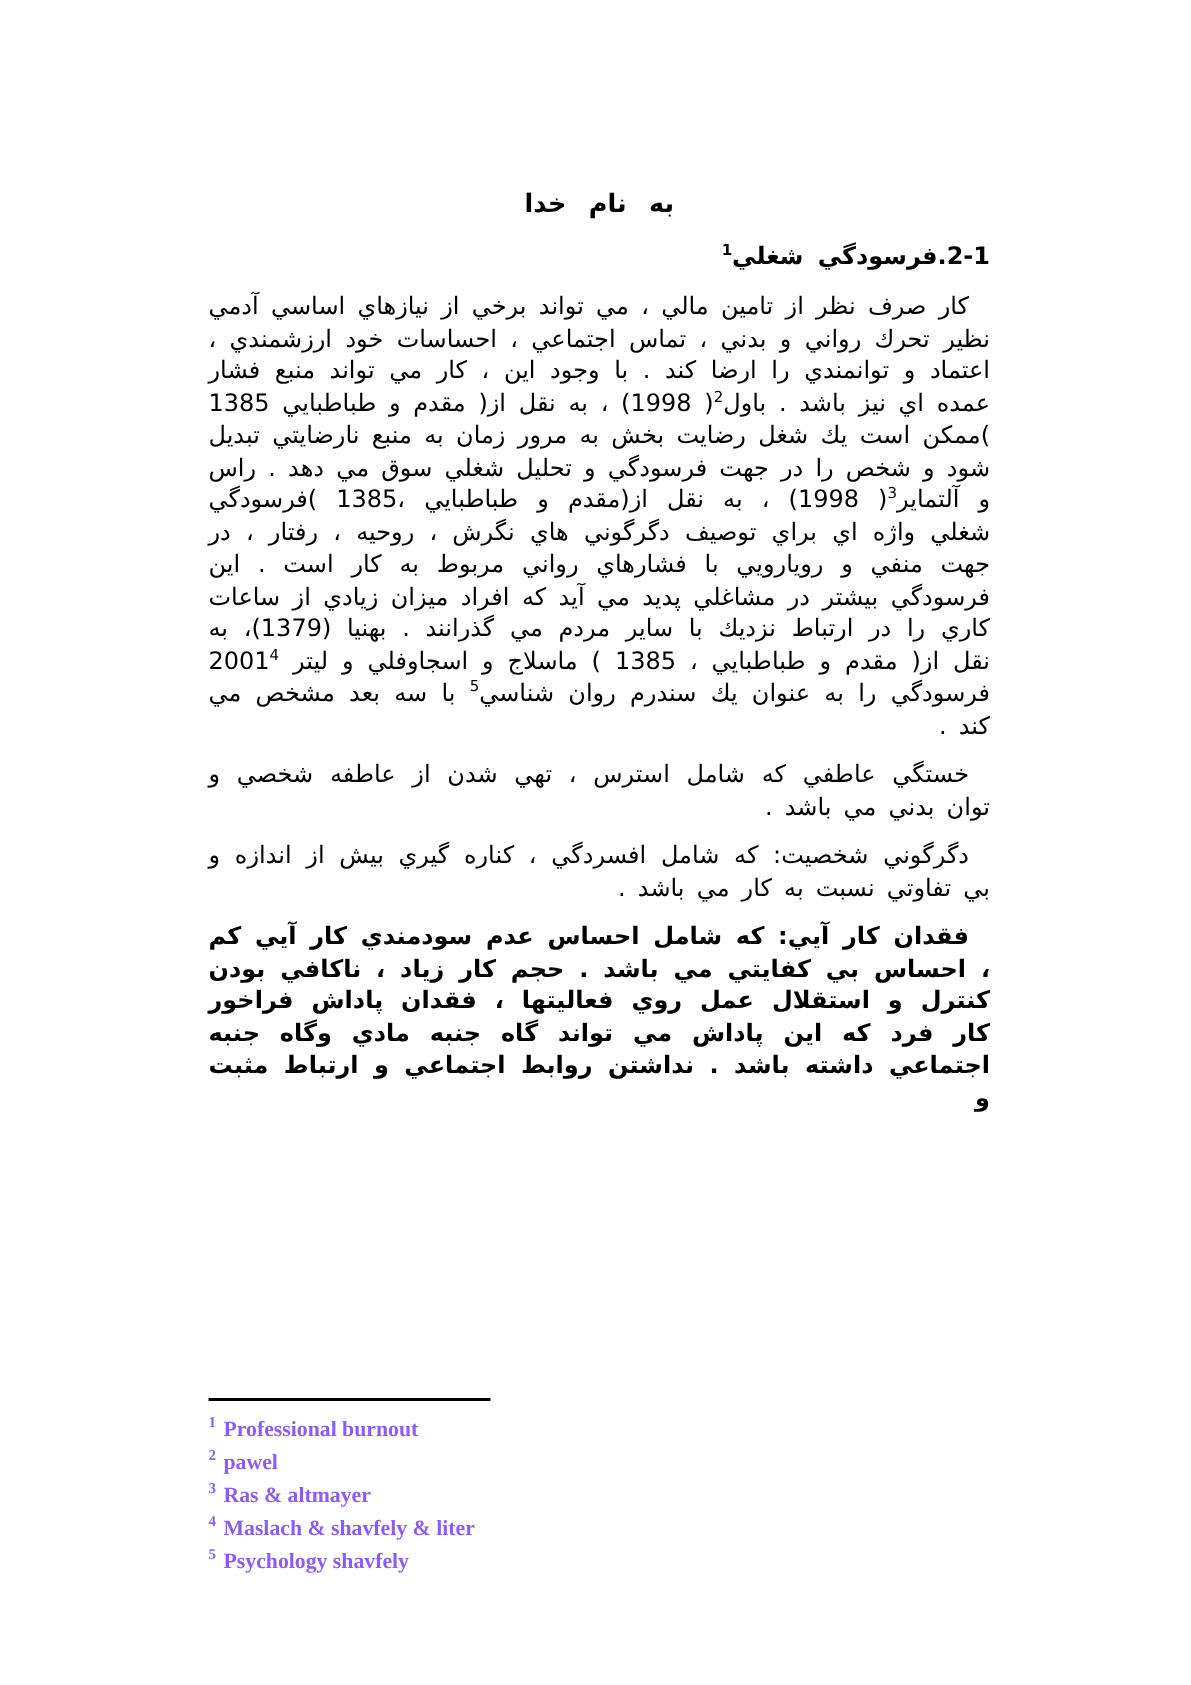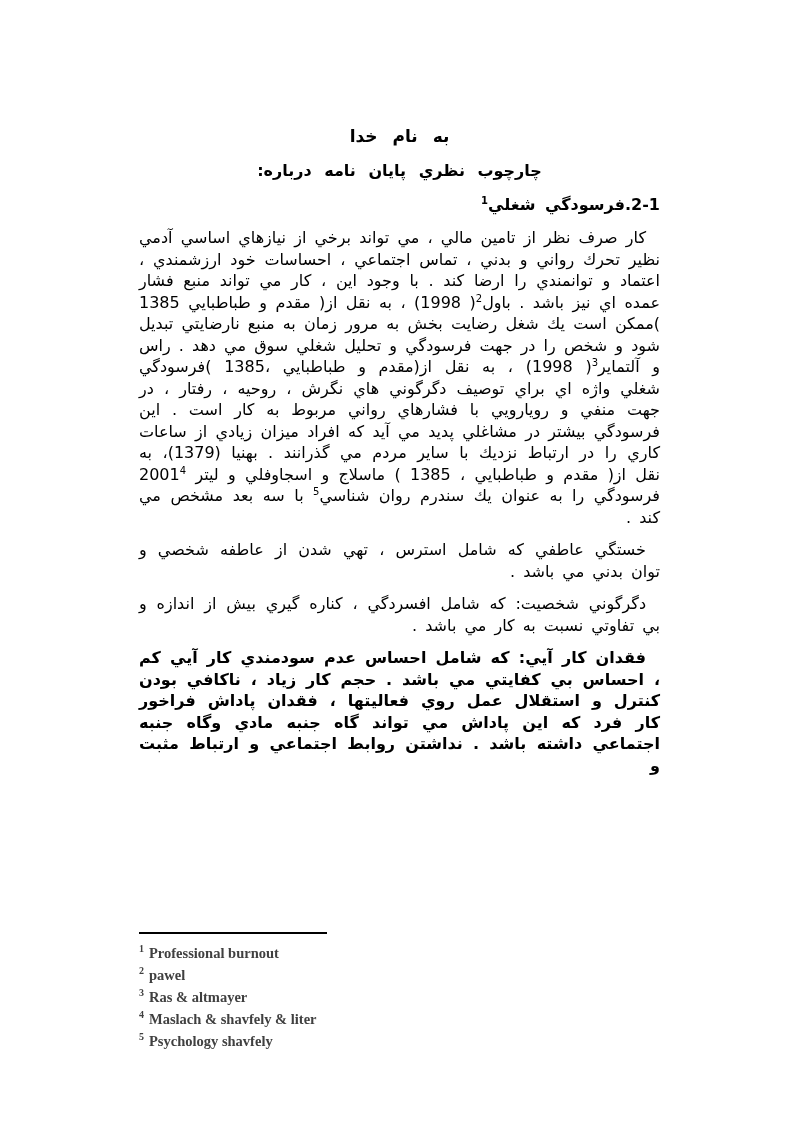--- a/index.html
+++ b/index.html
@@ -77,36 +77,35 @@
     width: 188px;
     height: 0;
     border-top: 2px solid #000000;
     margin-bottom: 8px;
   }
   .footnote {
     font-family: "Liberation Serif", serif;
     font-weight: bold;
     font-size: 14.5px;
     line-height: 22px;
-    color: #404040;
+    color: #8b5cf6;
   }
   .footnote sup {
     font-size: 10px;
     font-weight: bold;
     line-height: 0;
     margin-right: 5px;
   }
 </style>
 </head>
 <body>
 
 <div class="page">
   <div class="content">
     <div class="doc-title">به نام خدا</div>
-    <div class="doc-subtitle">چارچوب نظري پايان نامه درباره:</div>
     <div class="section-heading"><span>2-1.فرسودگي شغلي</span><sup>1</sup></div>
     <div class="body-text">
         <p>كار صرف نظر از تامين مالي ، مي تواند برخي از نيازهاي اساسي آدمي نظير تحرك رواني و بدني ، تماس اجتماعي ، احساسات خود ارزشمندي ، اعتماد و توانمندي را ارضا كند . با وجود اين ، كار مي تواند منبع فشار عمده اي نيز باشد . باول<sup>2</sup>( 1998) ، به نقل از( مقدم و طباطبايي 1385 )ممكن است يك شغل رضايت بخش به مرور زمان به منبع نارضايتي تبديل شود و شخص را در جهت فرسودگي و تحليل شغلي سوق مي دهد . راس و آلتماير<sup>3</sup>( 1998) ، به نقل از(مقدم و طباطبايي ،1385 )فرسودگي شغلي واژه اي براي توصيف دگرگوني هاي نگرش ، روحيه ، رفتار ، در جهت منفي و رويارويي با فشارهاي رواني مربوط به كار است . اين فرسودگي بيشتر در مشاغلي پديد مي آيد كه افراد ميزان زيادي از ساعات كاري را در ارتباط نزديك با ساير مردم مي گذرانند . بهنيا (1379)، به نقل از( مقدم و طباطبايي ، 1385 ) ماسلاج و اسجاوفلي و ليتر 2001<sup>4</sup> فرسودگي را به عنوان يك سندرم روان شناسي<sup>5</sup> با سه بعد مشخص مي كند .</p>
         <p>خستگي عاطفي كه شامل استرس ، تهي شدن از عاطفه شخصي و توان بدني مي باشد .</p>
         <p>دگرگوني شخصيت: كه شامل افسردگي ، كناره گيري بيش از اندازه و بي تفاوتي نسبت به كار مي باشد .</p>
         <p>فقدان كار آيي: كه شامل احساس عدم سودمندي كار آيي كم ، احساس بي كفايتي مي باشد . حجم كار زياد ، ناكافي بودن كنترل و استقلال عمل روي فعاليتها ، فقدان پاداش فراخور كار فرد كه اين پاداش مي تواند گاه جنبه مادي وگاه جنبه اجتماعي داشته باشد . نداشتن روابط اجتماعي و ارتباط مثبت و</p>
       </div>
   </div>
 
   <div class="footnote-area">

